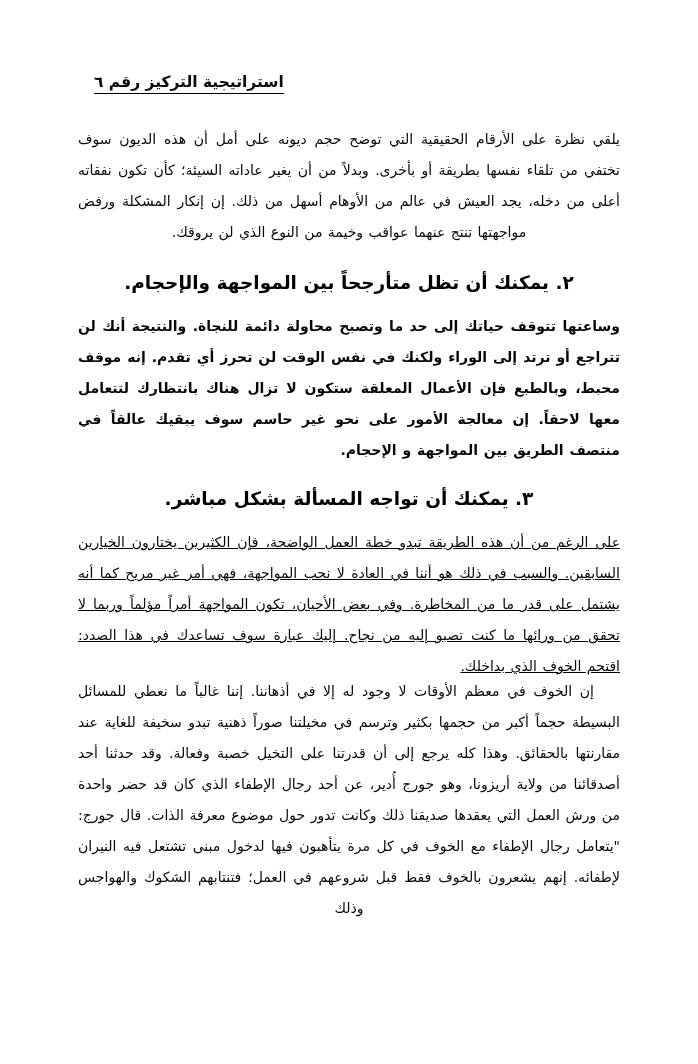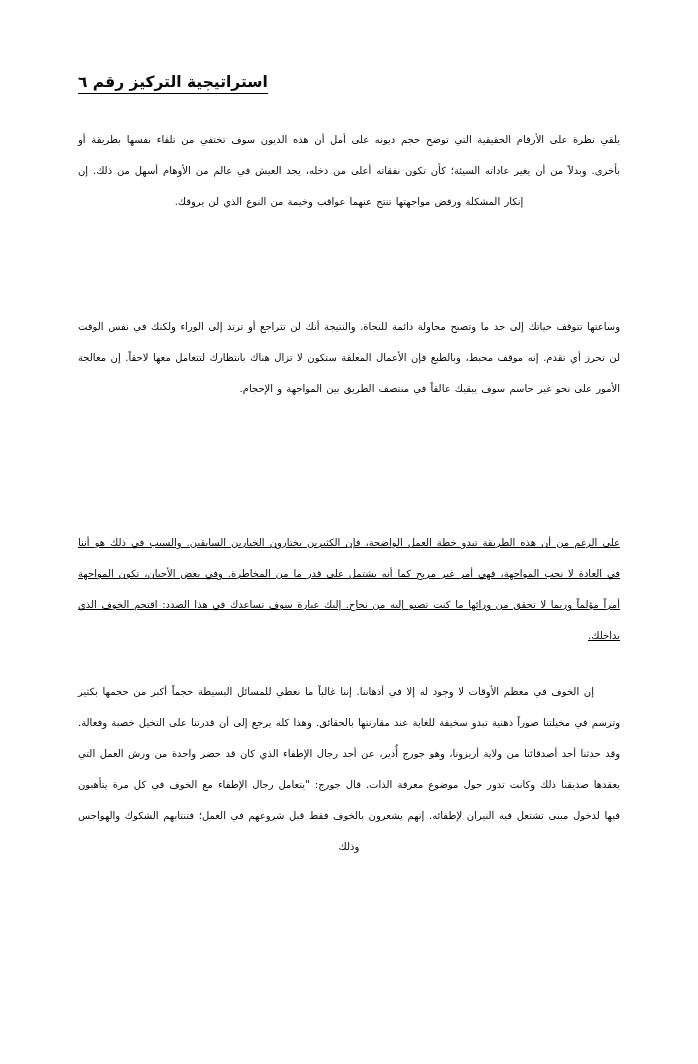--- a/index.html
+++ b/index.html
@@ -23,21 +23,21 @@
     right: 78px;
     top: 0;
     bottom: 0;
   }
 
   
   .running-head {
     position: absolute;
     top: 72px;
     right: 0;
-    left: 0;
+    left: 16px;
     text-align: left;
     direction: rtl;
   }
   .running-head .rh-text {
     display: inline-block;
     font-size: 15.5px;
     font-weight: 700;
     letter-spacing: 0px;
     padding-bottom: 2px;
     border-bottom: 1.4px solid #000;
@@ -46,21 +46,21 @@
 
   
   .block {
     position: absolute;
     right: 0;
     left: 0;
   }
 
   p.para {
     margin: 0;
-    font-size: 10px;
+    font-size: 14px;
     line-height: 31px;
     text-align: justify;
     text-align-last: center;
     word-spacing: 1px;
     color: #070707;
     direction: rtl;
   }
   p.para.indent {
     text-indent: 26px;
   }
@@ -101,25 +101,31 @@
   <div class="content">
 
     <div class="running-head">
       <span class="rh-text">استراتيجية التركيز رقم ٦</span>
     </div>
 
     <div class="block" style="top:124px;">
       <p class="para">يلقي نظرة على الأرقام الحقيقية التي توضح حجم ديونه على أمل أن هذه الديون سوف تختفي من تلقاء نفسها بطريقة أو بأخرى. وبدلاً من أن يغير عاداته السيئة؛ كأن تكون نفقاته أعلى من دخله، يجد العيش في عالم من الأوهام أسهل من ذلك. إن إنكار المشكلة ورفض مواجهتها تنتج عنهما عواقب وخيمة من النوع الذي لن يروقك.</p>
     </div>
 
+    <div class="block" style="top:270px;">
+      <h2 class="heading">٢. يمكنك أن تظل متأرجحاً بين المواجهة والإحجام.</h2>
+    </div>
 
-    <div class="block" style="top:311px;">
+    <div class="block" style="top:311px;font-weight:bold;">
       <p class="para lastline-right">وساعتها تتوقف حياتك إلى حد ما وتصبح محاولة دائمة للنجاة. والنتيجة أنك لن تتراجع أو ترتد إلى الوراء ولكنك في نفس الوقت لن تحرز أي تقدم. إنه موقف محبط، وبالطبع فإن الأعمال المعلقة ستكون لا تزال هناك بانتظارك لتتعامل معها لاحقاً. إن معالجة الأمور على نحو غير حاسم سوف يبقيك عالقاً في منتصف الطريق بين المواجهة و الإحجام.</p>
     </div>
 
+    <div class="block" style="top:486px;">
+      <h2 class="heading">٣. يمكنك أن تواجه المسألة بشكل مباشر.</h2>
+    </div>
 
     <div class="block" style="top:527px;text-decoration:underline;">
       <p class="para lastline-right">على الرغم من أن هذه الطريقة تبدو خطة العمل الواضحة، فإن الكثيرين يختارون الخيارين السابقين. والسبب في ذلك هو أننا في العادة لا نحب المواجهة، فهي أمر غير مريح كما أنه يشتمل على قدر ما من المخاطرة. وفي بعض الأحيان، تكون المواجهة أمراً مؤلماً وربما لا تحقق من ورائها ما كنت تصبو إليه من نجاح. إليك عبارة سوف تساعدك في هذا الصدد: اقتحم الخوف الذي بداخلك.</p>
     </div>
 
     <div class="block" style="top:676px;">
       <p class="para indent">إن الخوف في معظم الأوقات لا وجود له إلا في أذهاننا. إننا غالباً ما نعطي للمسائل البسيطة حجماً أكبر من حجمها بكثير وترسم في مخيلتنا صوراً ذهنية تبدو سخيفة للغاية عند مقارنتها بالحقائق. وهذا كله يرجع إلى أن قدرتنا على التخيل خصبة وفعالة. وقد حدثنا أحد أصدقائنا من ولاية أريزونا، وهو جورج أُدير، عن أحد رجال الإطفاء الذي كان قد حضر واحدة من ورش العمل التي يعقدها صديقنا ذلك وكانت تدور حول موضوع معرفة الذات. قال جورج: "يتعامل رجال الإطفاء مع الخوف في كل مرة يتأهبون فيها لدخول مبنى تشتعل فيه النيران لإطفائه. إنهم يشعرون بالخوف فقط قبل شروعهم في العمل؛ فتنتابهم الشكوك والهواجس وذلك</p>
     </div>
 
 

